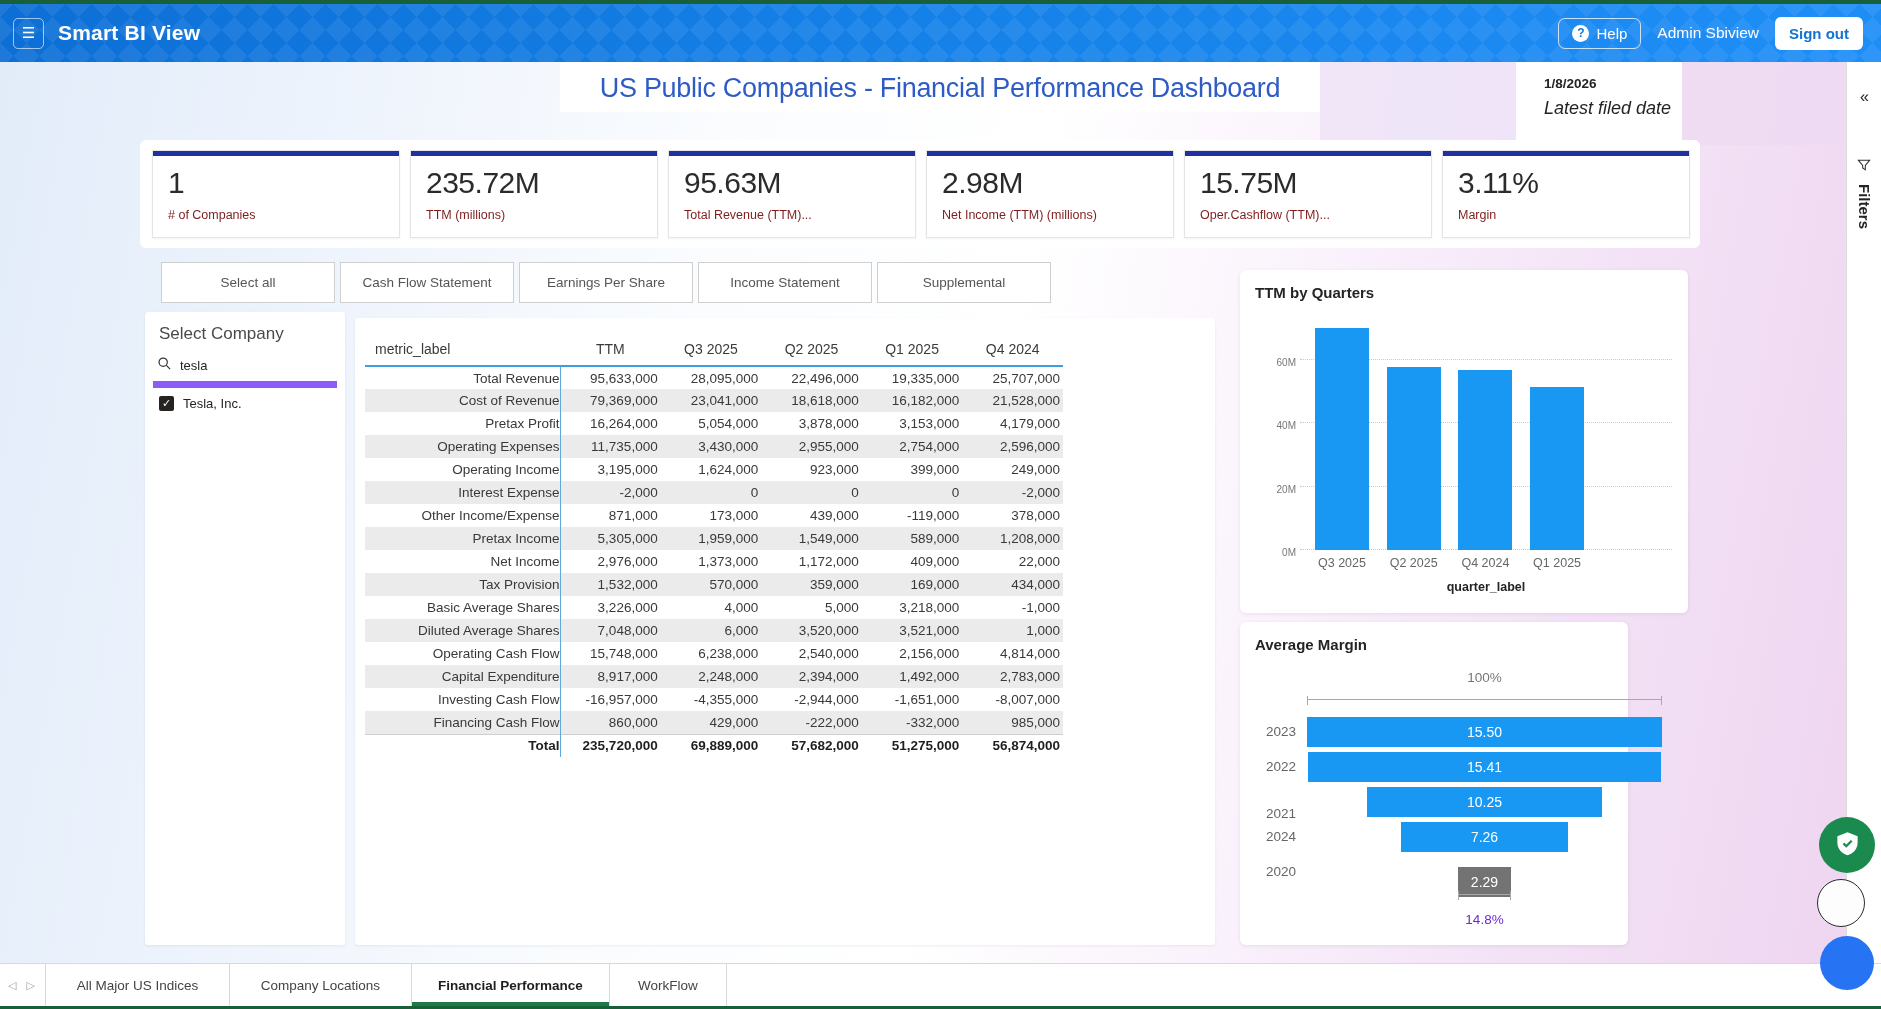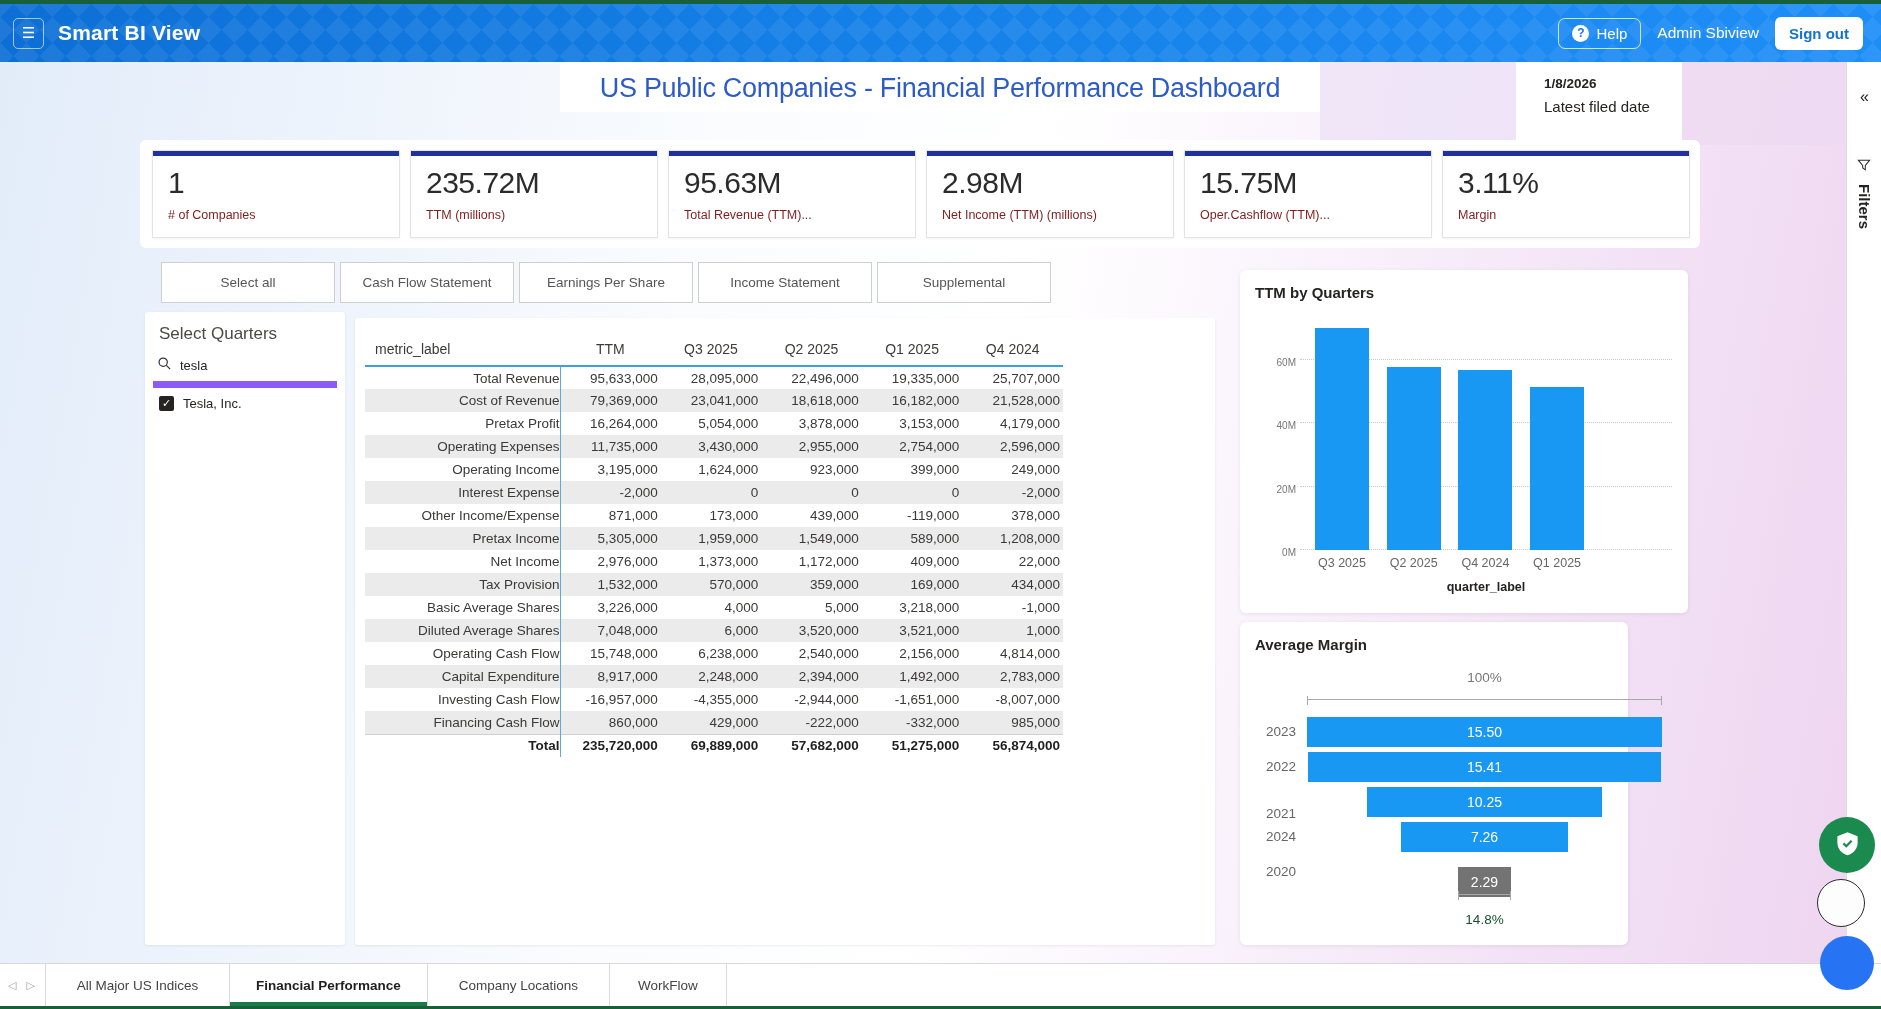--- a/index.html
+++ b/index.html
@@ -34,21 +34,21 @@
   .canvas { position:absolute; left:0; top:62px; width:1881px; height:901px;
     background:linear-gradient(100deg,#e2ecf9 0%, #edf3fc 16%, #fafcfe 36%, #ffffff 52%, #faf3fc 66%, #f3e2f6 82%, #eed4f0 100%); }
 
   .title-band { position:absolute; left:560px; top:0; width:760px; height:50px; background:#fff; }
   .page-title { position:absolute; left:560px; top:0; width:760px; height:50px; line-height:52px; text-align:center;
     font-size:27px; font-weight:300; color:#2e5cc5; letter-spacing:-.3px; }
   .lav-a { position:absolute; left:1320px; top:0; width:196px; height:83px; background:#ece1f7; opacity:.75; }
   .lav-b { position:absolute; left:1682px; top:0; width:164px; height:83px; background:#eed9f1; opacity:.8; }
   .date-card { position:absolute; left:1516px; top:0; width:166px; height:83px; background:#fff; padding:14px 0 0 28px; }
   .date-value { font-size:13.5px; font-weight:bold; color:#252423; margin-bottom:7px; }
-  .date-label { font-size:15px; color:#252423; }
+  .date-label { font-size:18px; color:#252423;font-style:italic; }
 
   
   .kpi-band { position:absolute; left:140px; top:78px; width:1560px; height:108px; background:#fff; border-radius:6px; }
   .kpi-card { position:absolute; top:10px; width:248px; height:88px; background:#fff; border:1px solid #e4e4e4;
     box-shadow:0 1px 2px rgba(0,0,0,.05); }
   .kpi-top { height:5px; background:#20309e; }
   .kpi-value { font-size:30px; color:#2b2b2b; padding:10px 0 0 15px; letter-spacing:-.5px; }
   .kpi-label { font-size:12.5px; color:#7f1d1d; padding:8px 0 0 15px; white-space:nowrap; overflow:hidden; }
 
   
@@ -95,21 +95,21 @@
 
   
   .funnel-card { position:absolute; left:1240px; top:560px; width:388px; height:323px; background:#fff; border-radius:6px;
     box-shadow:0 1px 4px rgba(0,0,0,.08); }
   .fn-top-label { position:absolute; left:67px; top:48px; width:355px; text-align:center; font-size:13.5px; color:#777; }
   .fn-bracket { position:absolute; height:9px; border-top:1px solid #a8a8a8; }
   .fn-tick { position:absolute; top:-4px; width:1px; height:9px; background:#a8a8a8; }
   .fn-bar { position:absolute; height:30px; background:#1898f2; color:#fff; font-size:14px; display:flex; align-items:center;
     justify-content:center; cursor:pointer; }
   .fn-year { position:absolute; left:8px; width:48px; text-align:right; font-size:13.5px; color:#666; line-height:30px; }
-  .fn-bottom-label { position:absolute; left:67px; top:290px; width:355px; text-align:center; font-size:13.5px; color:#14532d; }
+  .fn-bottom-label { position:absolute; left:67px; top:290px; width:355px; text-align:center; font-size:13.5px; color:#6d28d9; }
 
   
   .rail { position:absolute; left:1846px; top:0; width:35px; height:901px; background:#fff; border-left:1px solid #dcdcdc; }
   .rail-collapse { position:absolute; left:0; top:26px; width:35px; text-align:center; font-size:16px; color:#252423; cursor:pointer; }
   .rail-funnel { position:absolute; left:10px; top:96px; cursor:pointer; }
   .rail-label { position:absolute; left:9px; top:122px; writing-mode:vertical-rl; font-size:15px; font-weight:bold; color:#252423; }
 
   
   .fab { position:absolute; border-radius:50%; z-index:50; display:flex; align-items:center; justify-content:center; cursor:pointer; }
   .fab-green { left:1819px; top:817px; width:56px; height:56px; background:#1b8a4f; }
@@ -196,21 +196,21 @@
 
     <div class="filter-row" id="filter-row">
         <button class="filter-btn">Select all</button>
         <button class="filter-btn">Cash Flow Statement</button>
         <button class="filter-btn">Earnings Per Share</button>
         <button class="filter-btn">Income Statement</button>
         <button class="filter-btn">Supplemental</button>
       </div>
 
     <div class="slicer-card">
-      <div class="slicer-title">Select Quarters</div>
+      <div class="slicer-title">Select Company</div>
       <div class="slicer-search">
         <span>
           <svg viewBox="0 0 16 16" width="15" height="15">
               <circle cx="6.6" cy="6.6" r="4.4" fill="none" stroke="#333" stroke-width="1.3"></circle>
               <line x1="10" y1="10" x2="14" y2="14" stroke="#333" stroke-width="1.3"></line>
             </svg>
         </span>
         <input class="slicer-search-text" type="text" value="tesla" style="">
       </div>
       <div id="slicer-items">
@@ -455,26 +455,26 @@
 
   <div class="tabbar">
     <div class="tab-nav">
       <span class="tab-chev">◁</span>
       <span class="tab-chev">▷</span>
     </div>
     <div class="tabs" id="tabs">
         <div class="tab" style="width: 184px;">
           <span>All Major US Indices</span>
         </div>
+        <div class="tab" style="width: 182px;">
+          <span>Company Locations</span>
+        </div>
         <div class="tab active" style="width: 198px;">
           <span>Financial Performance</span>
         </div>
-        <div class="tab" style="width: 182px;">
-          <span>Company Locations</span>
-        </div>
         <div class="tab" style="width: 117px;">
           <span>WorkFlow</span>
         </div>
       </div>
   </div>
 
   <div class="bottom-strip"></div>
 </div>
 
 </body></html>

